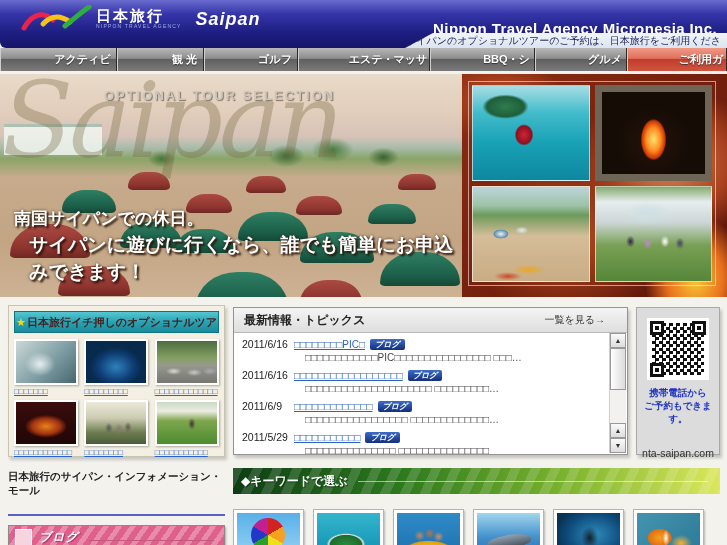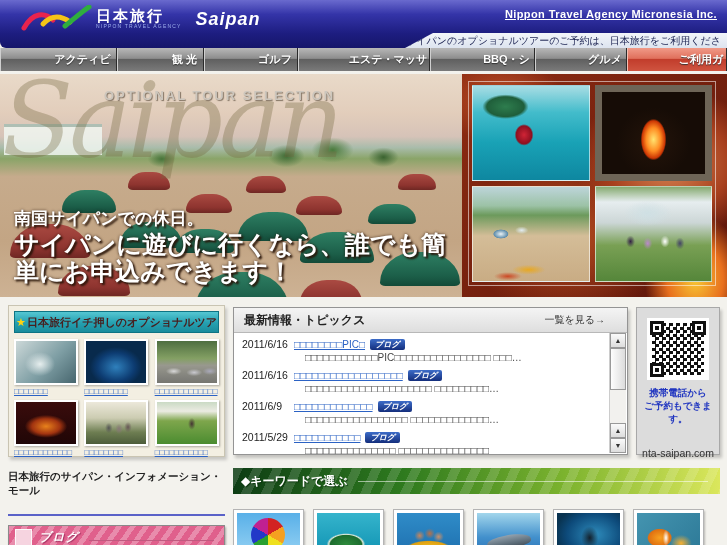--- a/index.html
+++ b/index.html
@@ -9,21 +9,21 @@
   
   .hdr{position:absolute;top:0;left:0;width:727px;height:48px;
        background:linear-gradient(180deg,#6a6ace 0%,#3434a8 30%,#1d1d80 70%,#15156a 100%);
        border-radius:0 0 6px 6px;}
   .logo-wrap{position:absolute;left:20px;top:5px;display:flex;align-items:center;}
   .logo-swoosh{width:74px;height:28px;}
   .logo-txt{display:flex;flex-direction:column;margin-left:2px;}
   .logo-main{color:#fff;font-size:15px;font-weight:bold;letter-spacing:2px;line-height:15px;}
   .logo-sub{color:#9fb0ee;font-size:5px;letter-spacing:1.2px;line-height:7px;}
   .site-name{color:#fff;font-size:18px;font-weight:bold;font-style:italic;margin-left:14px;letter-spacing:1px;}
-  .company{position:absolute;top:8px;right:10px;color:#fff;font-size:11px;font-weight:bold;letter-spacing:.4px;text-decoration:underline;}
+  .company{position:absolute;top:20px;right:10px;color:#fff;font-size:15px;font-weight:bold;letter-spacing:.4px;text-decoration:underline;}
   .tagline-bar{position:absolute;right:0;bottom:0;width:322px;height:15px;background:linear-gradient(180deg,#f2f5fa,#dde4ef);
        clip-path:polygon(28px 0,100% 0,100% 100%,0 100%);
        font-size:10px;color:#1a2150;line-height:15px;text-align:right;padding-right:6px;box-sizing:border-box;}
 
   
   .nav{position:absolute;top:48px;left:0;width:727px;height:23px;display:flex;background:#333;}
   .nav-item{box-sizing:border-box;height:23px;line-height:23px;text-align:center;color:#fff;font-size:11px;font-weight:bold;
        background:linear-gradient(180deg,#b8b8b8 0%,#8d8d8d 45%,#606060 50%,#7a7a7a 100%);
        border-right:1px solid #2a2a2a;border-left:1px solid #cfcfcf;cursor:pointer;text-shadow:0 1px 1px #333;padding-left:48px;}
   .nav-item.red{background:linear-gradient(180deg,#f09a88 0%,#e0705c 45%,#c23d2c 50%,#cf5440 100%);border-left:1px solid #f4c0b4;}
@@ -41,21 +41,21 @@
   .um{position:absolute;border-radius:50% 50% 6px 6px / 100% 100% 4px 4px;}
   .ug{background:linear-gradient(180deg,#2e7f63,#1c5f49 70%,#134a38);}
   .ur{background:linear-gradient(180deg,#aa4a42,#8e342f 70%,#6f2723);}
   .hero-kicker{position:absolute;left:104px;top:14px;color:#ccc6bd;font-size:13px;font-weight:bold;letter-spacing:2px;
      text-shadow:1px 1px 1px rgba(90,75,60,.7);}
   .hero-mark{position:absolute;left:2px;top:-14px;font-family:"DejaVu Serif","Liberation Serif",serif;font-style:italic;
      font-size:104px;color:rgba(115,103,62,.34);letter-spacing:-4px;}
   .hero-caption{position:absolute;left:14px;bottom:12px;color:#fff;font-family:"Liberation Serif","DejaVu Serif",serif;font-weight:bold;
      text-shadow:2px 2px 2px rgba(40,20,8,.95),0 0 3px rgba(40,20,8,.8);}
   .hero-caption .l1{font-size:17px;line-height:24px;}
-  .hero-caption .l2{font-size:25px;line-height:27px;}
+  .hero-caption .l2{font-size:19px;line-height:27px;margin-left:15px;}
   .hero-right{position:absolute;top:0;right:0;width:265px;height:223px;
      background:radial-gradient(70px 90px at 88% 92%,#f8c834,#e8701e 40%,rgba(160,50,10,0) 72%),
                 radial-gradient(90px 60px at 15% 12%,#c05228,rgba(140,50,20,0) 70%),
                 radial-gradient(110px 90px at 78% 40%,#d98a56,#a8401e 55%,rgba(130,40,15,0) 85%),
                 radial-gradient(130px 110px at 40% 72%,#b44c20,rgba(130,45,18,0) 78%),
                 linear-gradient(135deg,#8e2c12,#5c150a);}
   .collage{position:absolute;left:10px;top:11px;right:15px;bottom:15px;display:grid;
      grid-template-columns:1fr 1fr;grid-template-rows:1fr 1fr;gap:5px;outline:1px solid rgba(255,255,255,.55);outline-offset:3px;}
   .ph{border:1px solid rgba(255,255,255,.6);}
   .ph1{background:radial-gradient(34px 18px at 28% 22%,#2e7d4e,#1f5e3a 55%,rgba(20,80,50,0) 68%),

